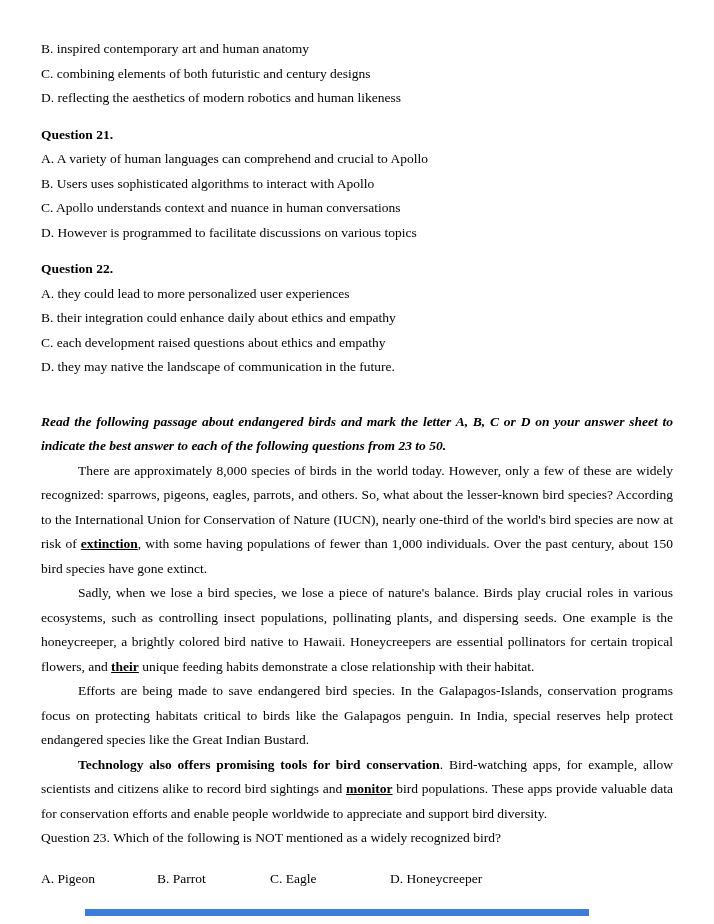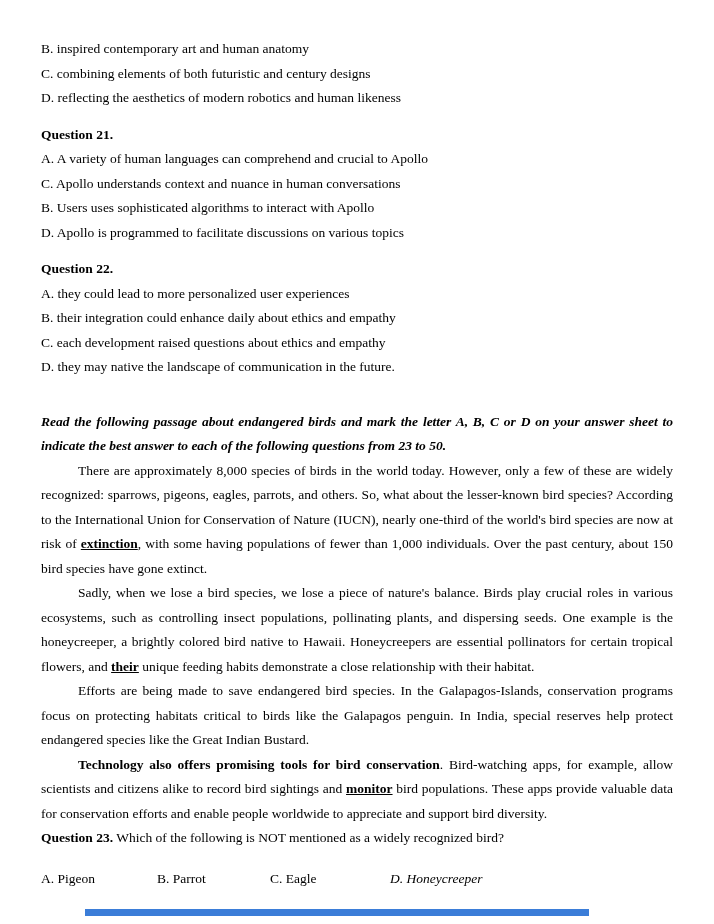--- a/index.html
+++ b/index.html
@@ -35,57 +35,57 @@
   }
   .para {
     margin: 0;
     text-indent: 37px;
     text-align: justify;
   }
   .q-inline {
     margin: 0;
   }
   .q-inline .q-bold {
-    font-weight: bold;
+    font-weight: normal;
   }
   .answers-row {
     position: relative;
     height: 25px;
   }
   .answers-row span {
     position: absolute;
     top: 16px;
     white-space: nowrap;
   }
   .ans-a { left: 0; }
   .ans-b { left: 116px; }
   .ans-c { left: 229px; }
-  .ans-d { left: 349px; font-style: italic; }
+  .ans-d { left: 349px; }
   .bottom-bar {
     position: absolute;
     left: 85px;
     bottom: 0;
     width: 504px;
     height: 7px;
   }
 </style>
 </head>
 <body>
 
 <div class="page">
 
   <div class="opt-line">B. inspired contemporary art and human anatomy</div>
   <div class="opt-line">C. combining elements of both futuristic and century designs</div>
   <div class="opt-line">D. reflecting the aesthetics of modern robotics and human likeness</div>
 
   <div class="q-label">Question 21.</div>
   <div class="opt-line">A. A variety of human languages can comprehend and crucial to Apollo</div>
+  <div class="opt-line">B. Users uses sophisticated algorithms to interact with Apollo</div>
   <div class="opt-line">C. Apollo understands context and nuance in human conversations</div>
-  <div class="opt-line">B. Users uses sophisticated algorithms to interact with Apollo</div>
-  <div class="opt-line">D. Apollo is programmed to facilitate discussions on various topics</div>
+  <div class="opt-line">D. However is programmed to facilitate discussions on various topics</div>
 
   <div class="q-label">Question 22.</div>
   <div class="opt-line">A. they could lead to more personalized user experiences</div>
   <div class="opt-line">B. their integration could enhance daily about ethics and empathy</div>
   <div class="opt-line">C. each development raised questions about ethics and empathy</div>
   <div class="opt-line">D. they may native the landscape of communication in the future.</div>
 
   <p class="instruction">Read the following passage about endangered birds and mark the letter A, B, C or D on your answer sheet to indicate the best answer to each of the following questions from 23 to 50.</p>
 
   <p class="para"><span>There are approximately 8,000 species of birds in the world today. However, only a few of these are widely recognized: sparrows, pigeons, eagles, parrots, and others. So, what about the lesser-known bird species? According to the International Union for Conservation of Nature (IUCN), nearly one-third of the world's bird species are now at risk of </span><span style="font-weight: bold; text-decoration: underline;">extinction</span><span>, with some having populations of fewer than 1,000 individuals. Over the past century, about 150 bird species have gone extinct.</span></p>

